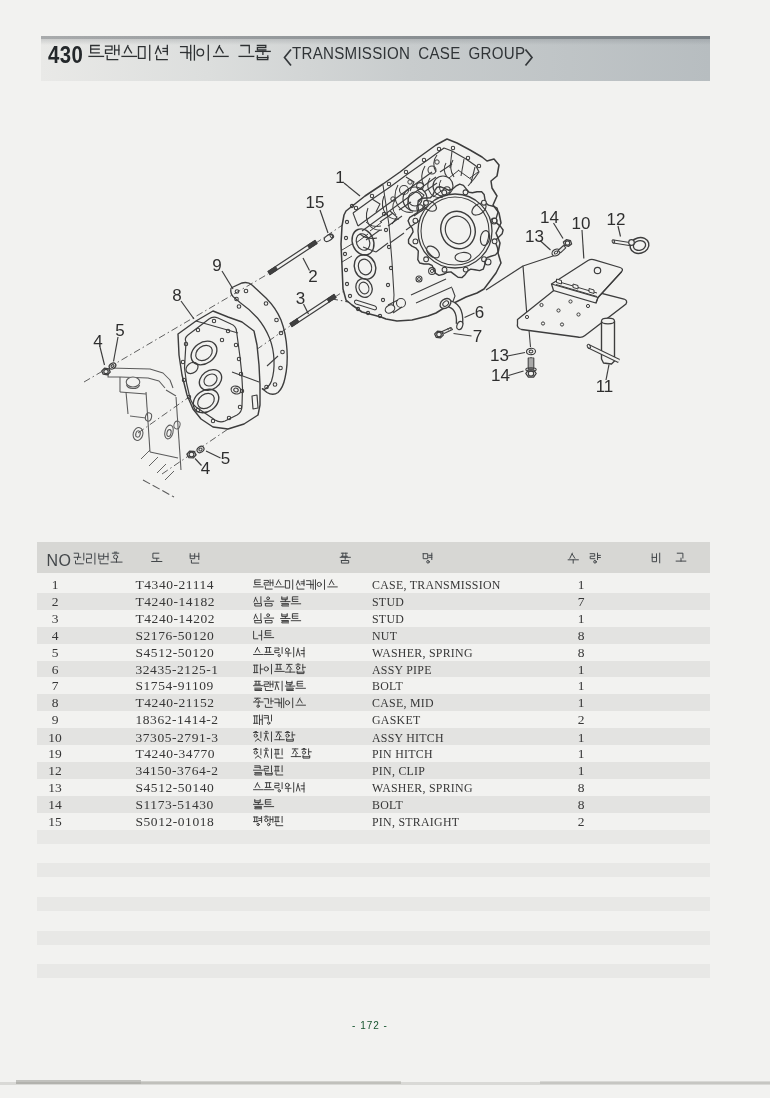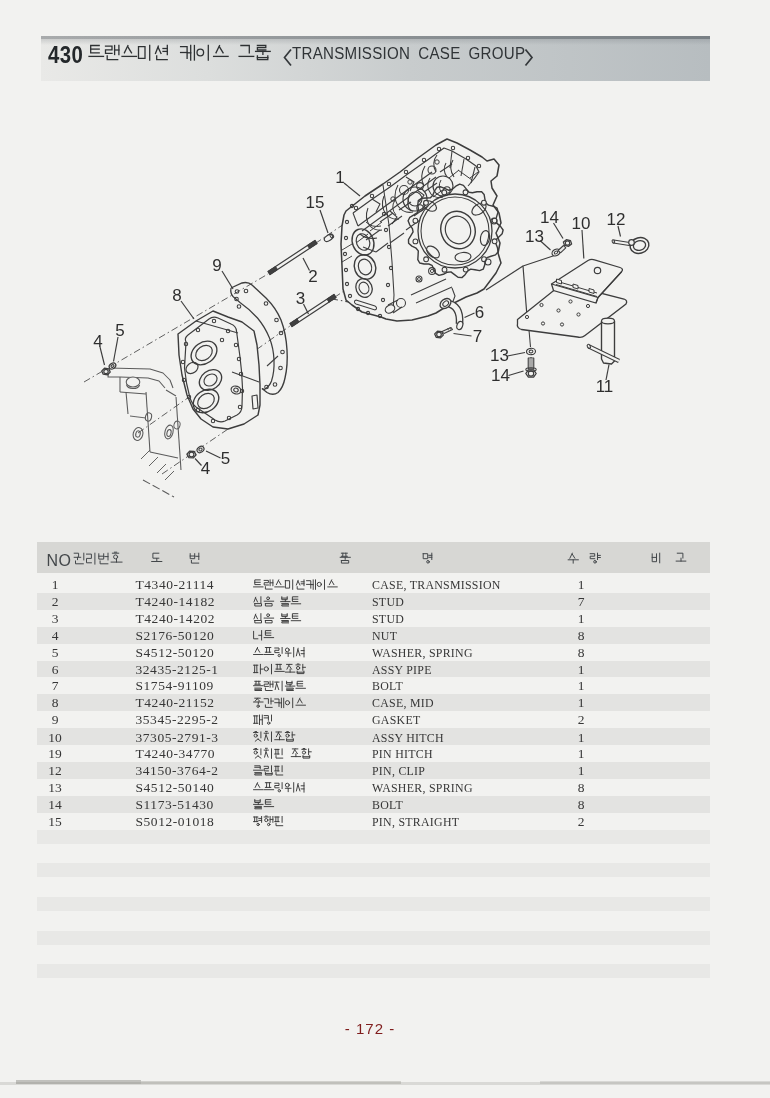--- a/index.html
+++ b/index.html
@@ -16,21 +16,21 @@
 #thead{position:absolute;left:37px;top:542px;width:673px;height:31px;background:#d7d7d4}
 .stripe{position:absolute;left:37px;width:673px;height:16.8px;background:#e3e3e1}
 .gstripe{position:absolute;left:37px;width:673px;height:14px;background:#e8e8e6}
 .hh{position:absolute;top:551.5px;font-size:16px;color:#43474a;letter-spacing:0.5px}
 .r{position:absolute;left:0;width:770px;height:17px;font-family:"Liberation Serif",serif;
  font-size:13.5px;color:#373737;line-height:17px}
 .no{position:absolute;left:36px;width:38px;text-align:center}
 .code{position:absolute;left:135.5px;letter-spacing:0.55px}
 .eng{position:absolute;left:372px;transform:scaleX(0.88);transform-origin:0 0;letter-spacing:0.3px;white-space:nowrap}
 .qty{position:absolute;left:561px;width:40px;text-align:center}
-#pgno{position:absolute;left:320px;top:1020px;width:100px;text-align:center;font-size:15px;color:#7f1d1d;letter-spacing:1px}
+#pgno{position:absolute;left:320px;top:1020px;width:100px;text-align:center;font-size:10px;color:#14532d;letter-spacing:1px}
 #smudge1{position:absolute;left:0;top:1082px;width:770px;height:3px;background:rgba(160,160,154,.30)}
 #smudge2{position:absolute;left:16px;top:1080px;width:125px;height:4px;background:rgba(120,120,112,.40)}
 #smudge3{position:absolute;left:141px;top:1081px;width:260px;height:3px;background:rgba(140,140,132,.32)}
 #smudge4{position:absolute;left:540px;top:1081px;width:230px;height:3px;background:rgba(150,150,142,.28)}
 svg.ov{position:absolute;left:0;top:0}
 </style></head>
 <body>
 <div id="page">
 <div id="bar"></div>
 <div id="n430">430</div>
@@ -92,21 +92,21 @@
       <span class="qty">1</span>
     </div>
     <div class="r" style="top:694.3px">
       <span class="no">8</span>
       <span class="code">T4240-21152</span>
       <span class="eng">CASE, MID</span>
       <span class="qty">1</span>
     </div>
     <div class="r" style="top:711.2px">
       <span class="no">9</span>
-      <span class="code">35345-2295-2</span>
+      <span class="code">18362-1414-2</span>
       <span class="eng">GASKET</span>
       <span class="qty">2</span>
     </div>
     <div class="r" style="top:729px">
       <span class="no">10</span>
       <span class="code">37305-2791-3</span>
       <span class="eng">ASSY HITCH</span>
       <span class="qty">1</span>
     </div>
     <div class="r" style="top:745.0px">

